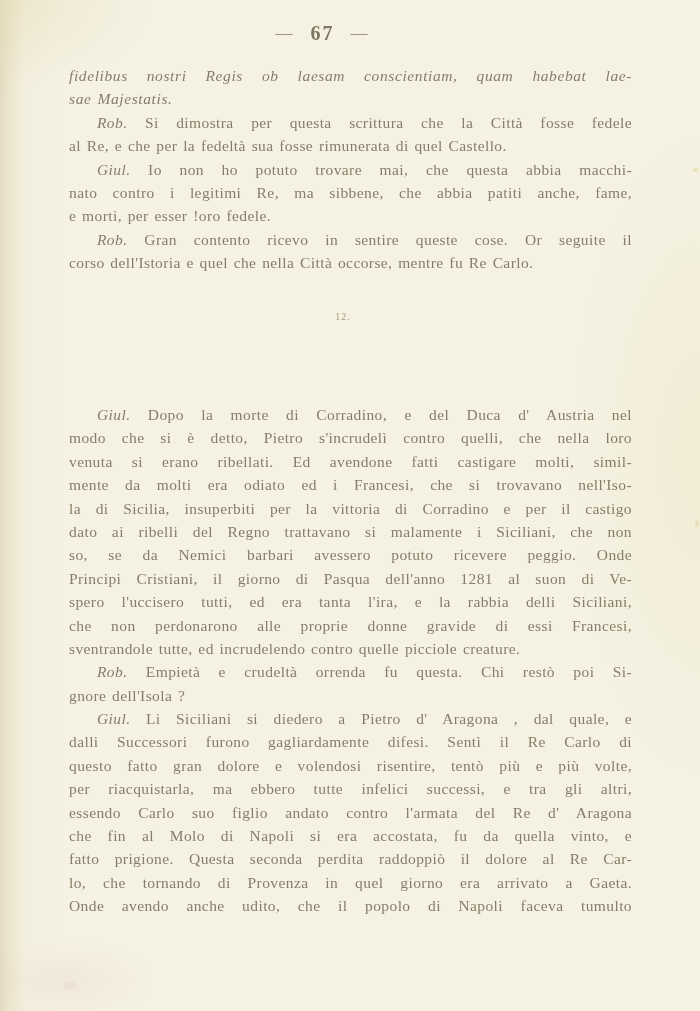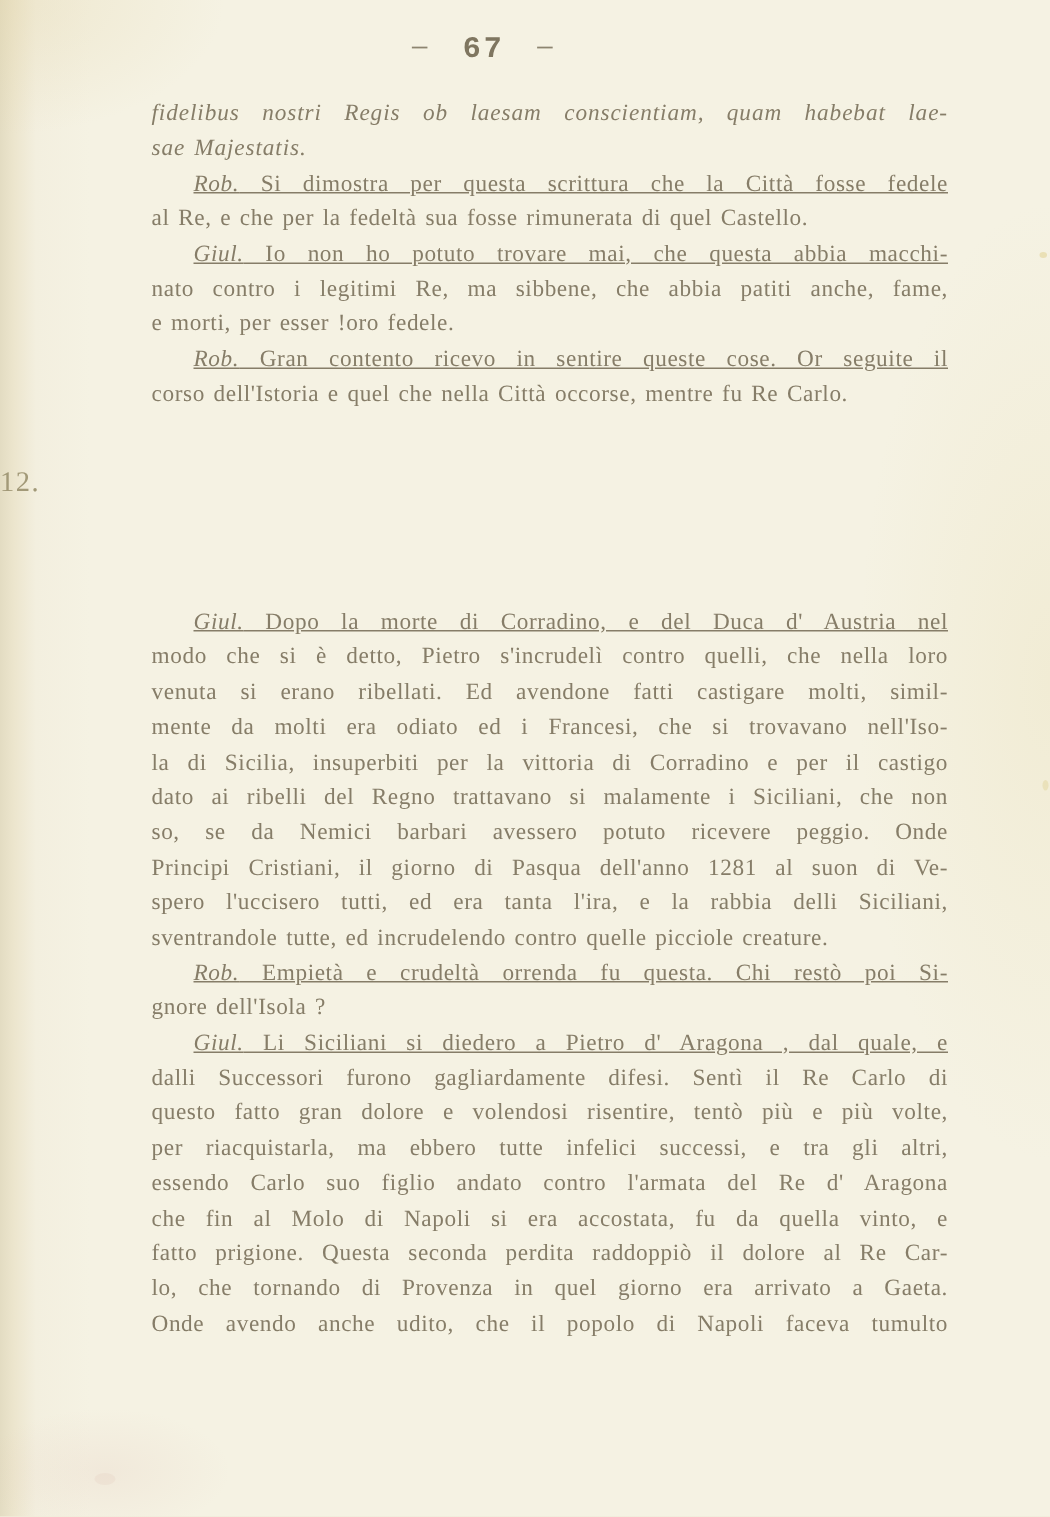--- a/index.html
+++ b/index.html
@@ -18,43 +18,42 @@
       linear-gradient(90deg, #e3dcc2 0px, #ece5cd 9px, #f3efdf 24px, #f5f2e3 60px),
       linear-gradient(0deg, #ece5cd 0px, #f4f0e0 10px),
       #f5f2e3;
     overflow:hidden;
   }
   .header{
     position:absolute;top:22px;left:0;width:645px;
     text-align:center;
     color:#7f7660;
     letter-spacing:2px;
-    font-family:Liberation Mono, monospace;
   }
   .header .dash{font-size:17px;position:relative;top:-2px;color:#8d8570;}
   .header .num{font-size:20px;font-weight:bold;padding:0 10px;}
   .textblock{
     position:absolute;left:69px;width:563px;
     font-size:15.5px;
     color:#867d68;
     letter-spacing:0.4px;
     word-spacing:1.5px;
     filter:blur(0.2px);
   }
   .blockA{top:64px;}
   .blockB{top:403px;}
-  .ln{height:23.4px;line-height:23.4px;white-space:normal;margin-left:32px;}
+  .ln{height:23.4px;line-height:23.4px;white-space:normal;}
   .j{text-align:justify;text-align-last:justify;}
-  .ind{text-indent:28px;text-decoration:underline;}
+  .ind{text-indent:28px;}
   .it{font-style:italic;letter-spacing:0.6px;}
   .lead{font-style:italic;}
   .section{
     position:absolute;top:311px;left:0;width:686px;
-    text-align:left;
-    font-size:19px;
+    text-align:center;
+    font-size:10px;
     color:#a29978;
     letter-spacing:1px;
     filter:blur(0.25px);
   }
   .speck{position:absolute;border-radius:50%;}
   .speck1{right:2px;top:168px;width:5px;height:4px;background:rgba(214,193,100,0.35);}
   .speck2{right:1px;top:520px;width:4px;height:7px;background:rgba(216,198,120,0.30);}
   .speck3{left:63px;top:982px;width:14px;height:8px;background:rgba(210,160,150,0.10);}
 </style>
 </head>
@@ -85,20 +84,21 @@
   <div class="textblock blockB">
     <div class="ln ind j"><i class="lead">Giul.</i><span> Dopo la morte di Corradino, e del Duca d' Austria nel</span></div>
     <div class="ln j">modo che si è detto, Pietro s'incrudelì contro quelli, che nella loro</div>
     <div class="ln j">venuta si erano ribellati. Ed avendone fatti castigare molti, simil-</div>
     <div class="ln j">mente da molti era odiato ed i Francesi, che si trovavano nell'Iso-</div>
     <div class="ln j">la di Sicilia, insuperbiti per la vittoria di Corradino e per il castigo</div>
     <div class="ln j">dato ai ribelli del Regno trattavano si malamente i Siciliani, che non</div>
     <div class="ln j">so, se da Nemici barbari avessero potuto ricevere peggio. Onde</div>
     <div class="ln j">Principi Cristiani, il giorno di Pasqua dell'anno 1281 al suon di Ve-</div>
     <div class="ln j">spero l'uccisero tutti, ed era tanta l'ira, e la rabbia delli Siciliani,</div>
+    <div class="ln j">che non perdonarono alle proprie donne gravide di essi Francesi,</div>
     <div class="ln">sventrandole tutte, ed incrudelendo contro quelle picciole creature.</div>
     <div class="ln ind j"><i class="lead">Rob.</i><span> Empietà e crudeltà orrenda fu questa. Chi restò poi Si-</span></div>
     <div class="ln">gnore dell'Isola ?</div>
     <div class="ln ind j"><i class="lead">Giul.</i><span> Li Siciliani si diedero a Pietro d' Aragona , dal quale, e</span></div>
     <div class="ln j">dalli Successori furono gagliardamente difesi. Sentì il Re Carlo di</div>
     <div class="ln j">questo fatto gran dolore e volendosi risentire, tentò più e più volte,</div>
     <div class="ln j">per riacquistarla, ma ebbero tutte infelici successi, e tra gli altri,</div>
     <div class="ln j">essendo Carlo suo figlio andato contro l'armata del Re d' Aragona</div>
     <div class="ln j">che fin al Molo di Napoli si era accostata, fu da quella vinto, e</div>
     <div class="ln j">fatto prigione. Questa seconda perdita raddoppiò il dolore al Re Car-</div>

